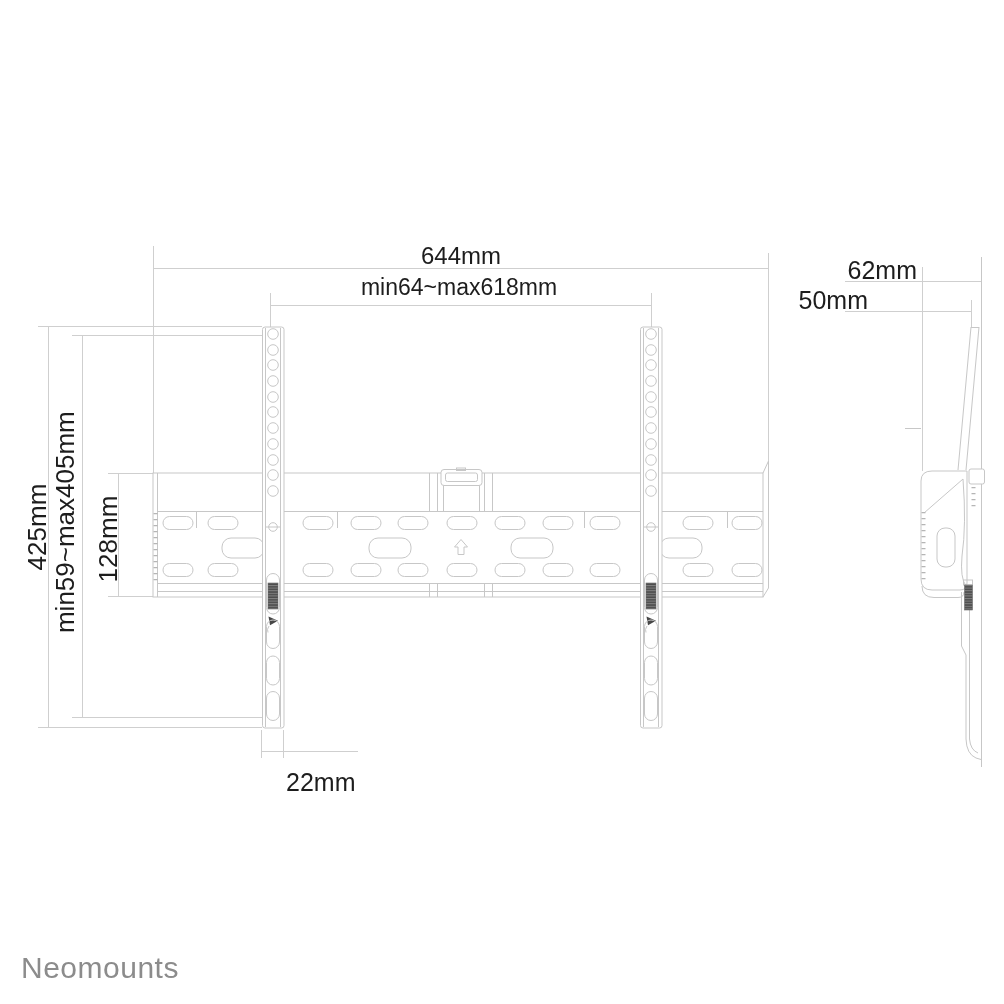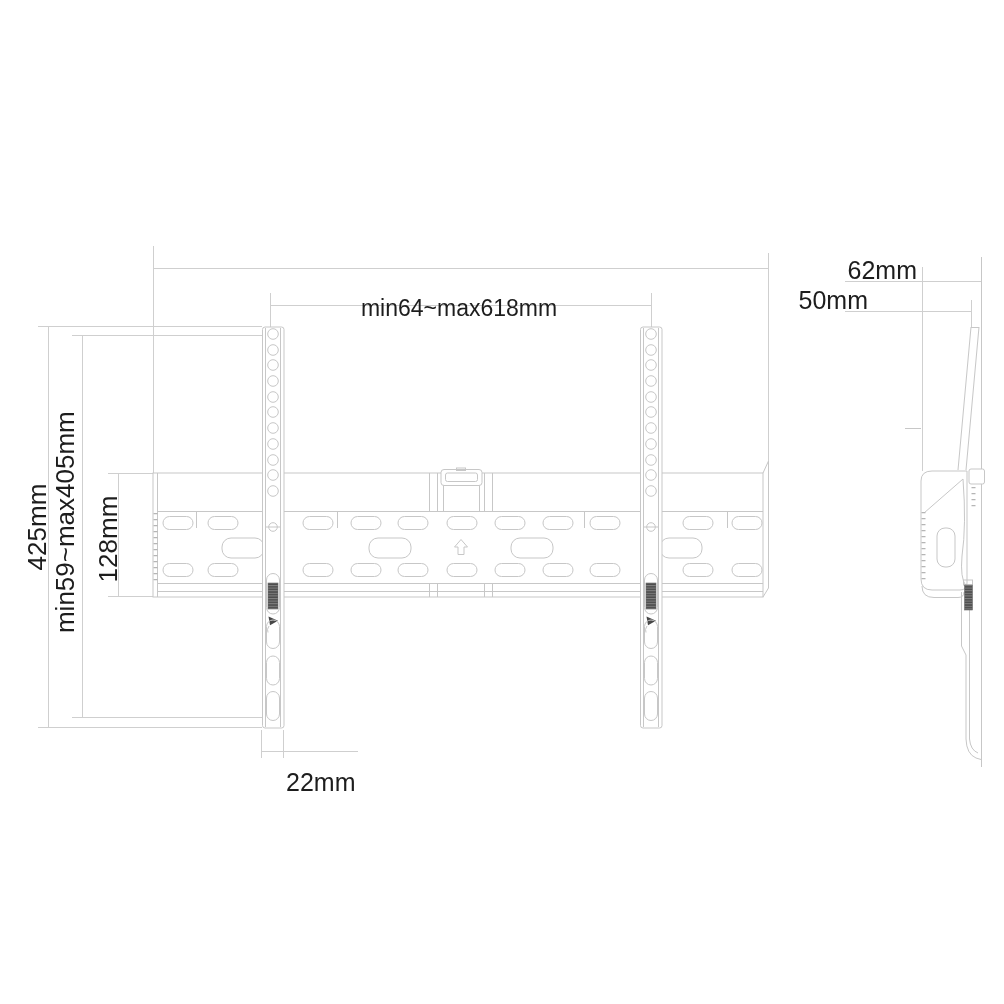--- a/index.html
+++ b/index.html
@@ -210,28 +210,30 @@
         <rect class="ln" x="937" y="528" width="18" height="39" rx="8"></rect>
         <line class="ser" x1="923.5" y1="512" x2="923.5" y2="582"></line>
         <path class="ln" d="M922,586 Q922,597.5 934,597.5 H958 Q964,597.5 964,592"></path>
 
         <rect class="ln" x="963.5" y="580" width="9" height="5"></rect>
         <rect x="964.5" y="585" width="8" height="25" fill="url(#screwhatch)" stroke="#6a6a6a" stroke-width="0.6"></rect>
       </g>
     </g>
   </svg>
 
-
-  <div class="dim-label tc fs23" style="left:329px;top:296px;width:260px;">min64~max618mm</div>
+  <div class="dim-label tc" style="left:381px;top:243px;width:160px;">644mm</div>
+
+  <div class="dim-label tc fs23" style="left:329px;top:275px;width:260px;">min64~max618mm</div>
 
   <div class="dim-label tc rot fs26" style="left:-8px;top:513px;width:90px;">425mm</div>
 
   <div class="dim-label tc rot fs26" style="left:-40px;top:514px;width:210px;">min59~max405mm</div>
 
   <div class="dim-label tc rot fs26" style="left:58px;top:525px;width:100px;">128mm</div>
 
   <div class="dim-label fs25" style="left:286px;top:769px;">22mm</div>
 
   <div class="dim-label tr fs25" style="left:827px;top:257px;width:90px;text-align:right;">62mm</div>
 
   <div class="dim-label tr fs25" style="left:778px;top:287px;width:90px;">50mm</div>
 
+  <div class="logo">Neomounts</div>
 </div>
 
 </body></html>

